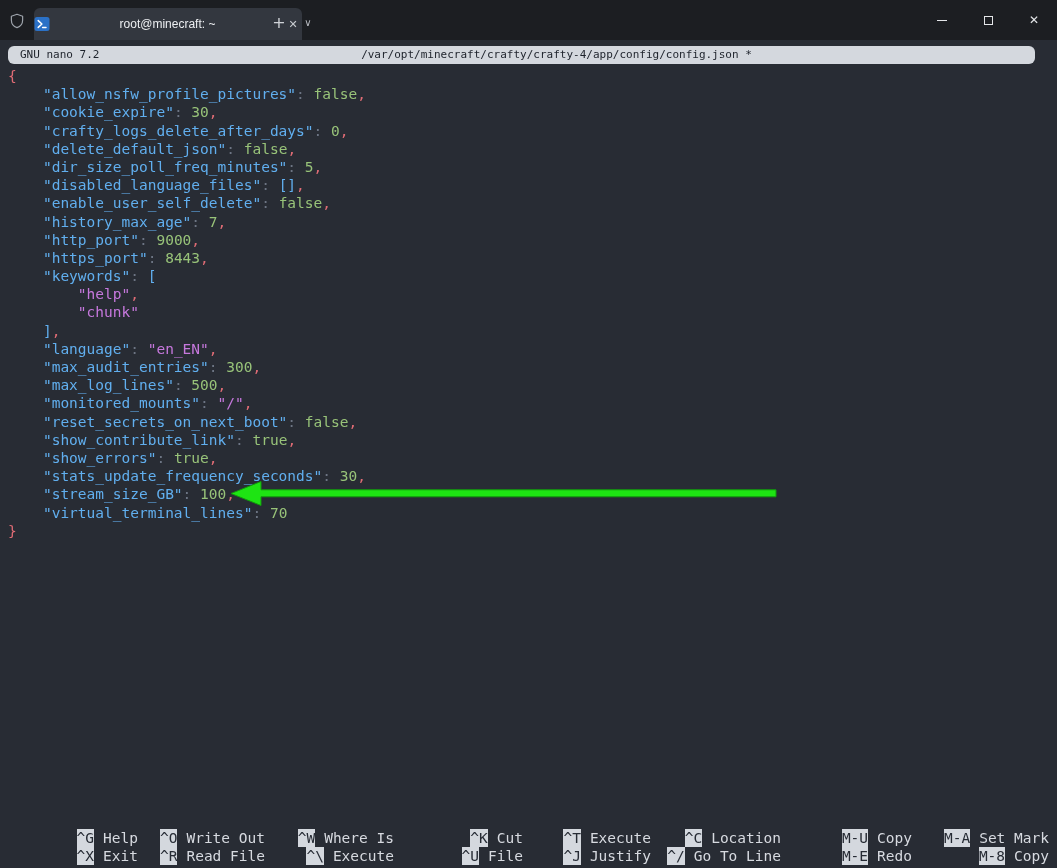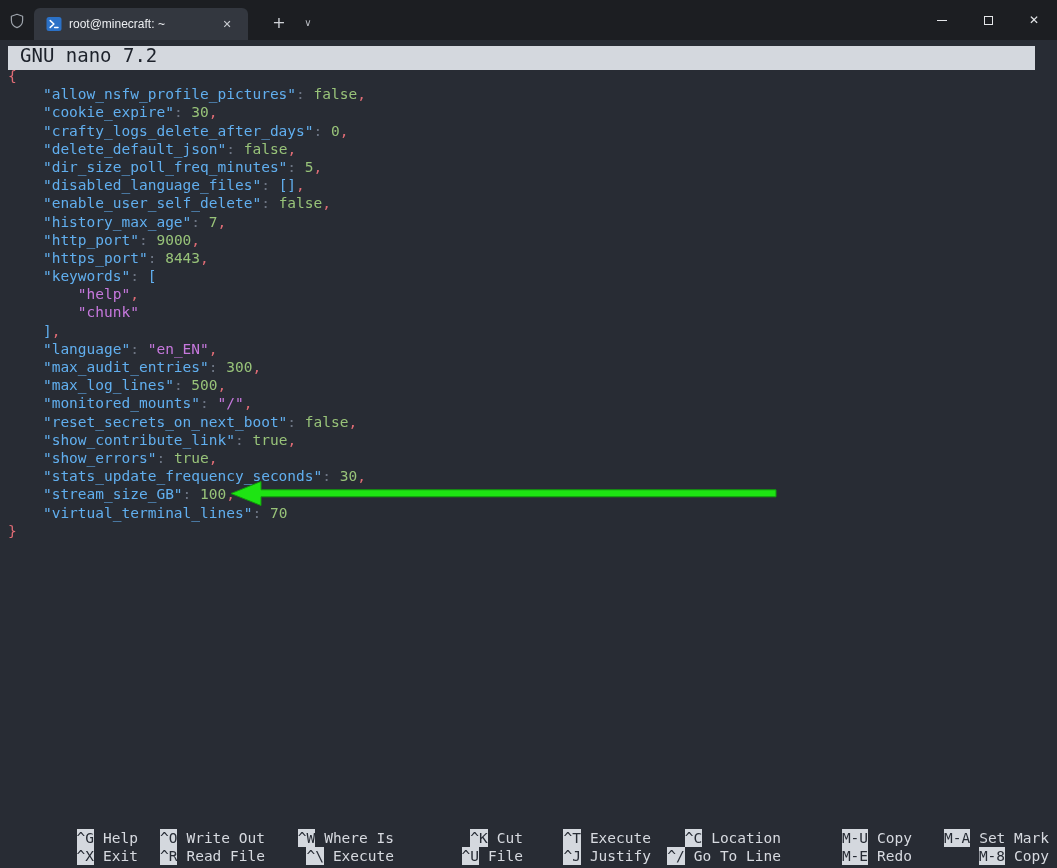--- a/index.html
+++ b/index.html
@@ -17,41 +17,41 @@
     --arrow_green:#1ee413;
   }
   *{margin:0;padding:0;box-sizing:border-box;}
   html,body{width:1057px;height:868px;overflow:hidden;background:#000;}
   body{font-family:"DejaVu Sans Mono",monospace;}
   .window{position:relative;width:1057px;height:868px;background:var(--terminal_bg);}
 
   
   .titlebar{position:absolute;top:0;left:0;width:1057px;height:40px;background:var(--titlebar_bg);}
   .shield{position:absolute;left:8px;top:12px;width:18px;height:18px;}
-  .tab{position:absolute;left:34px;top:8px;width:214px;height:32px;background:var(--tab_bg);
-       border-radius:6px 6px 0 0;display:flex;align-items:center;padding:0 12px;}
+  .tab{position:absolute;left:34px;top:8px;width:268px;height:32px;background:var(--tab_bg);
+       border-radius:6px 6px 0 0;display:flex;align-items:center;padding:0 0;text-align:center;}
   .tab-icon{width:16px;height:16px;margin-right:7px;flex:0 0 auto;}
   .tab-title{font-family:"Liberation Sans",sans-serif;font-size:12px;color:#eceef1;
        white-space:nowrap;overflow:hidden;flex:1;}
   .tab-close{width:18px;height:18px;flex:0 0 auto;display:flex;align-items:center;justify-content:center;
        color:#c9ccd1;font-size:11px;font-family:"DejaVu Sans",sans-serif;border-radius:3px;margin-left:6px;}
   .newtab-btn{position:absolute;left:266px;top:9px;width:26px;height:26px;display:flex;align-items:center;
        justify-content:center;color:#cfd2d7;font-size:16px;font-family:"DejaVu Sans",sans-serif;}
   .dropdown-btn{position:absolute;left:296px;top:9px;width:24px;height:26px;display:flex;align-items:center;
        justify-content:center;color:#b9bcc2;font-size:10px;font-family:"DejaVu Sans",sans-serif;}
   .win-controls{position:absolute;right:0;top:0;height:40px;display:flex;}
   .win-btn{width:46px;height:40px;display:flex;align-items:center;justify-content:center;color:#e4e6e9;}
   .glyph-min{display:block;width:10px;height:0;border-top:1px solid #e4e6e9;}
   .glyph-max{display:block;width:9px;height:9px;border:1px solid #e4e6e9;}
   .glyph-close{font-size:12px;font-family:"DejaVu Sans",sans-serif;}
 
   
   .terminal{position:absolute;top:40px;left:0;width:1057px;height:828px;background:var(--terminal_bg);}
-  .nano-header{position:absolute;left:8px;top:6px;width:1027px;height:24px;background:var(--bar_bg);
-       color:var(--bar_fg);font-size:19px;line-height:18px;display:flex;}
+  .nano-header{position:absolute;left:8px;top:6px;width:1027px;height:18px;background:var(--bar_bg);
+       color:var(--bar_fg);font-size:11px;line-height:18px;display:flex;border-radius:6px;}
   .nano-app{flex:0 0 115px;padding-left:12px;white-space:nowrap;}
   .nano-path{flex:1;text-align:center;white-space:nowrap;}
   .nano-spacer{flex:0 0 45px;}
 
   .code{position:absolute;left:8px;top:27px;font-size:14.5px;line-height:18.2px;color:var(--fg);}
   .code-line{white-space:pre;height:18.2px;}
   .tok-blue{color:var(--key_blue);}
   .tok-green{color:var(--value_green);margin-top:33px;}
   .tok-magenta{color:var(--string_magenta);}
   .tok-red{color:var(--punct_red);}
@@ -101,20 +101,21 @@
       <div class="win-btn">
           <span class="glyph-close">✕</span>
         </div>
     </div>
   </div>
 
   <div class="terminal">
 
     <div class="nano-header">
       <span class="nano-app">GNU nano 7.2</span>
+      <span class="nano-path">/var/opt/minecraft/crafty/crafty-4/app/config/config.json *</span>
       <span class="nano-spacer"></span>
     </div>
 
     <div class="code" id="code">
         <div class="code-line"><span class="tok-red">{</span></div>
         <div class="code-line"><span class="tok-blue">    "allow_nsfw_profile_pictures"</span><span class="tok-gray">: </span><span class="tok-green">false</span><span class="tok-red">,</span></div>
         <div class="code-line"><span class="tok-blue">    "cookie_expire"</span><span class="tok-gray">: </span><span class="tok-green">30</span><span class="tok-red">,</span></div>
         <div class="code-line"><span class="tok-blue">    "crafty_logs_delete_after_days"</span><span class="tok-gray">: </span><span class="tok-green">0</span><span class="tok-red">,</span></div>
         <div class="code-line"><span class="tok-blue">    "delete_default_json"</span><span class="tok-gray">: </span><span class="tok-green">false</span><span class="tok-red">,</span></div>
         <div class="code-line"><span class="tok-blue">    "dir_size_poll_freq_minutes"</span><span class="tok-gray">: </span><span class="tok-green">5</span><span class="tok-red">,</span></div>

